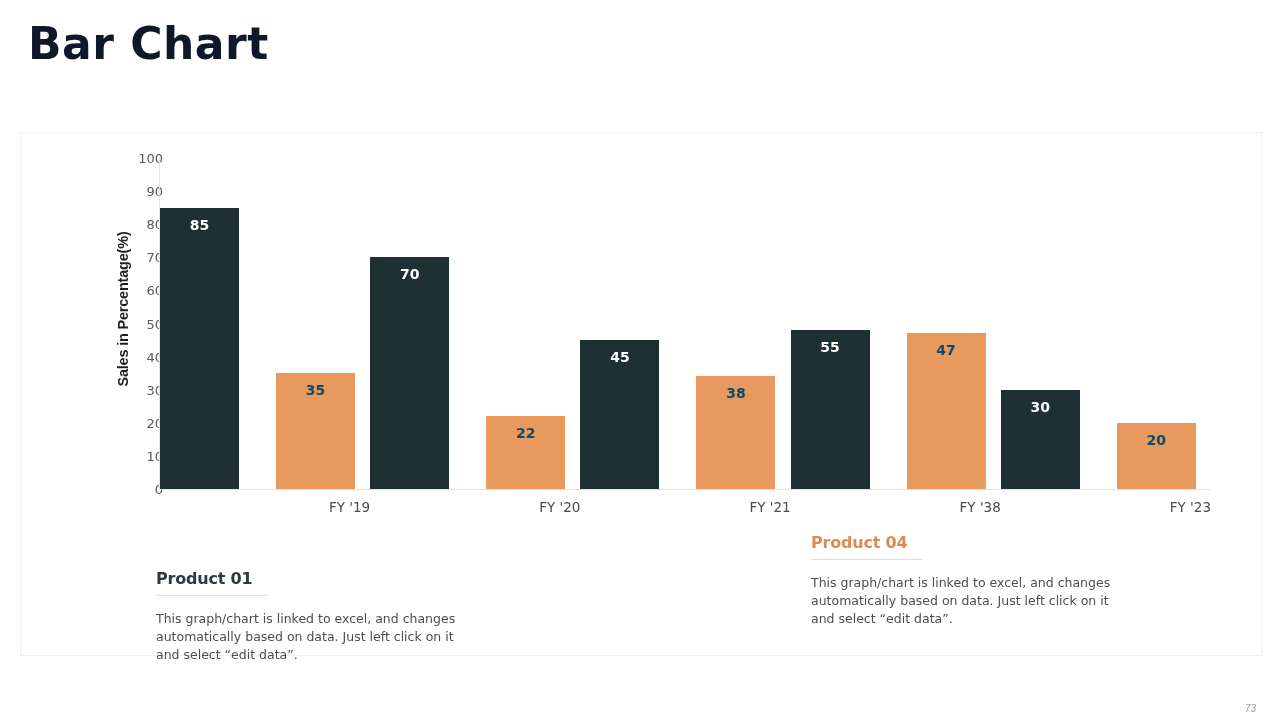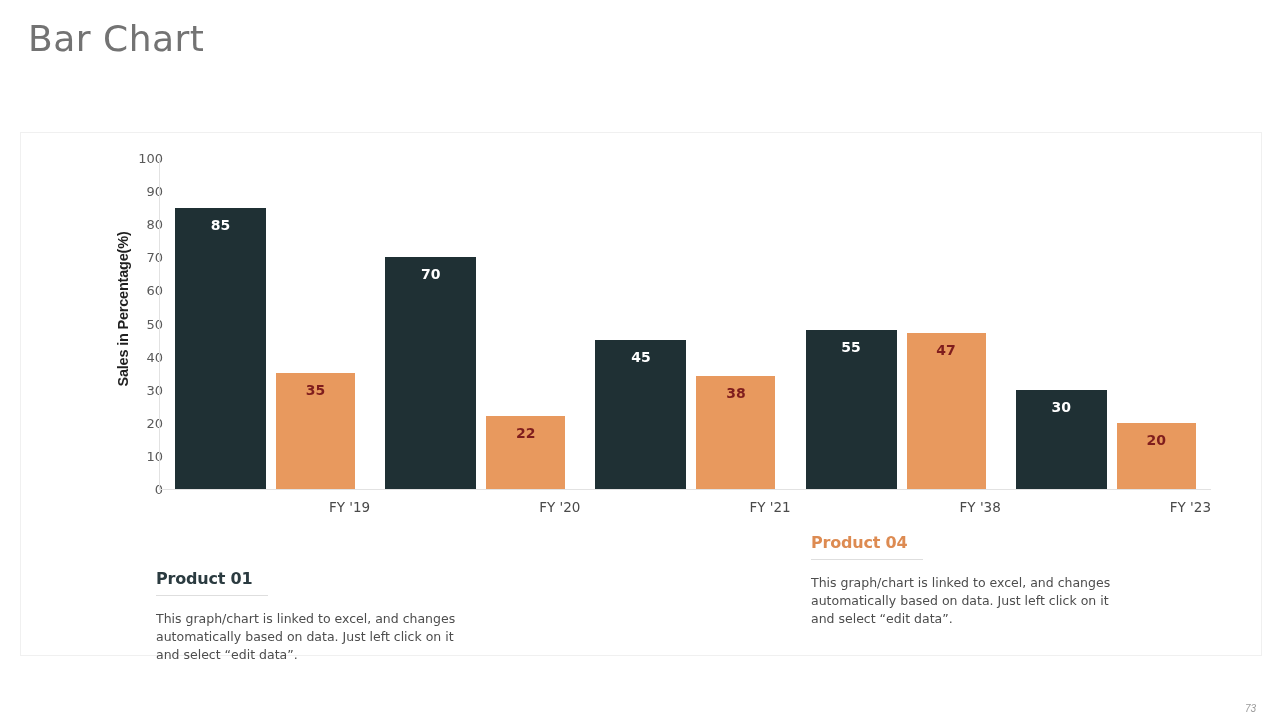--- a/index.html
+++ b/index.html
@@ -13,23 +13,23 @@
     font-family: "Liberation Sans", sans-serif;
     overflow: hidden;
     position: relative;
   }
 
   
   .slide-title {
     position: absolute;
     left: 28px;
     top: 18px;
-    font-size: 36px;
-    font-weight: 400;
-    color: #737373;
+    font-size: 44px;
+    font-weight: 700;
+    color: #0f172a;
     letter-spacing: 0.5px;
     font-family: "DejaVu Sans", sans-serif;
   }
 
   
   .card {
     position: absolute;
     left: 20px;
     top: 132px;
     width: 1242px;
@@ -109,35 +109,35 @@
   .group {
     position: absolute;
     bottom: 0;
     top: 0;
   }
   .bar {
     position: absolute;
     bottom: 0;
     width: 79px;
   }
-  .bar.s1 { left: 15px; background: #1f3034; padding-left: 12px; }
+  .bar.s1 { left: 0; background: #1f3034; }
   .bar.s2 { left: 116px; background: #e8995e; }
 
   .bar-label {
     position: absolute;
     top: 9px;
     left: 0;
     width: 100%;
     text-align: center;
     font-size: 14px;
     font-weight: bold;
     font-family: "DejaVu Sans", sans-serif;
   }
   .bar.s1 .bar-label { color: #ffffff; }
-  .bar.s2 .bar-label { color: #7f1d1d; }
+  .bar.s2 .bar-label { color: #0c4a6e; }
 
   .x-labels {
     position: absolute;
     left: 139px;
     top: 366px;
     width: 1051px;
     height: 24px;
   }
   .x-label {
     position: absolute;

